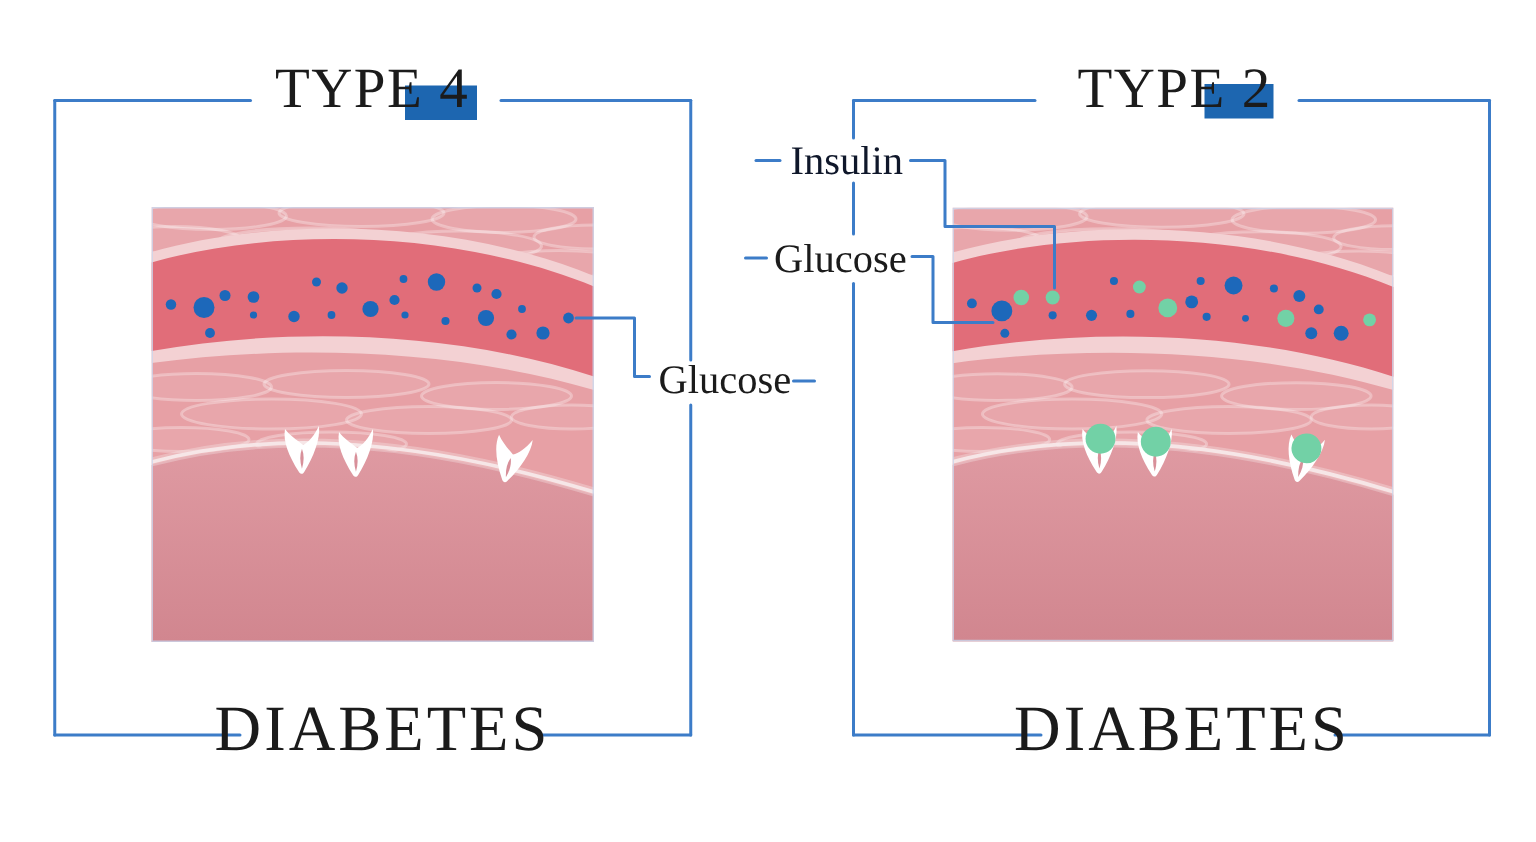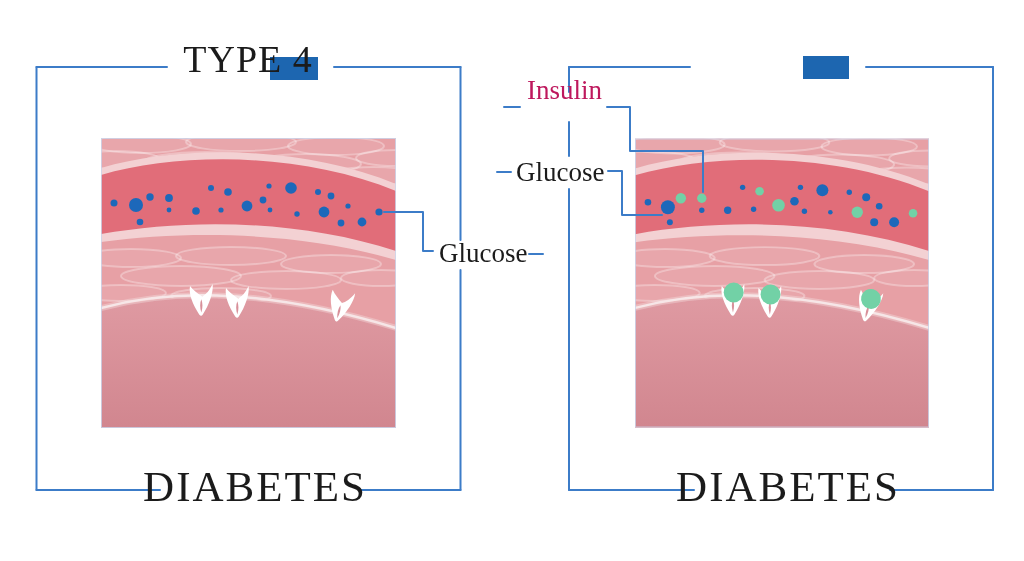--- a/index.html
+++ b/index.html
@@ -196,20 +196,21 @@
         <path d="M 0.3 12.5 C -1.2 7.5 -1.2 3 0.3 -0.8 C 1.8 3 1.8 7.5 0.3 12.5 Z" fill="#d8909a"></path>
         <circle cx="1" cy="-7.5" r="10" fill="#72d1a6"></circle>
       </g>
       <rect x="0.5" y="0.5" width="294" height="289" fill="none" stroke="#c9d7ee" stroke-width="1" opacity="0.8"></rect>
     </svg>
 
   <div class="accent" id="accent-0" style="left: 270px; top: 57px; width: 48px; height: 23px; background: rgb(29, 102, 176);"></div>
   <div class="accent" id="accent-1" style="left: 803px; top: 56px; width: 46px; height: 23px; background: rgb(29, 102, 176);"></div>
 
   <div class="title" style="left: 36px; top: 39px; width: 424px; color: rgb(27, 27, 27);">TYPE 4</div>
+  <div class="title" style="left: 571px; top: 39px; width: 424px; color: rgb(27, 27, 27);">TYPE 2</div>
 
   <div class="footer" style="left: 43px; top: 469px; width: 424px; color: rgb(27, 27, 27);">DIABETES</div>
   <div class="footer" style="left: 576px; top: 469px; width: 424px; color: rgb(27, 27, 27);">DIABETES</div>
 
   <div class="callout" style="left: 439px; top: 239px; color: rgb(27, 27, 27);">Glucose</div>
-  <div class="callout" style="left: 527px; top: 76px; color: #be185d; text-align: center;">Insulin</div>
+  <div class="callout" style="left: 527px; top: 93px; color: #0f172a; text-align: center;">Insulin</div>
   <div class="callout" style="left: 516px; top: 158px; color: rgb(27, 27, 27);">Glucose</div>
 </div>
 
 </body></html>

